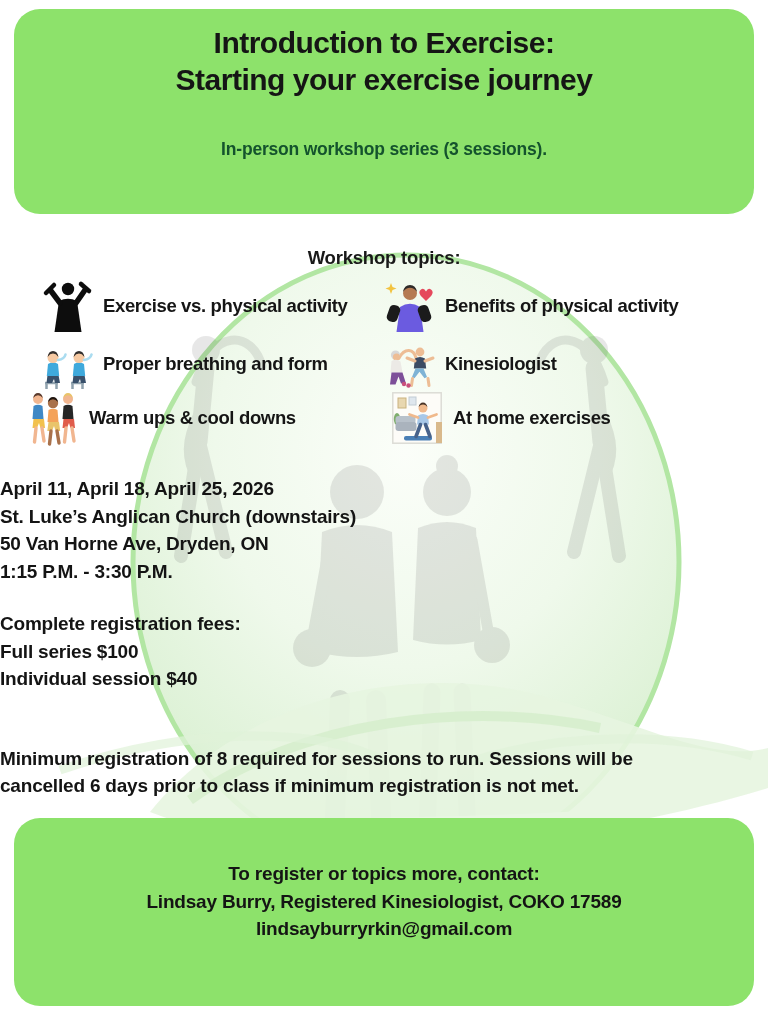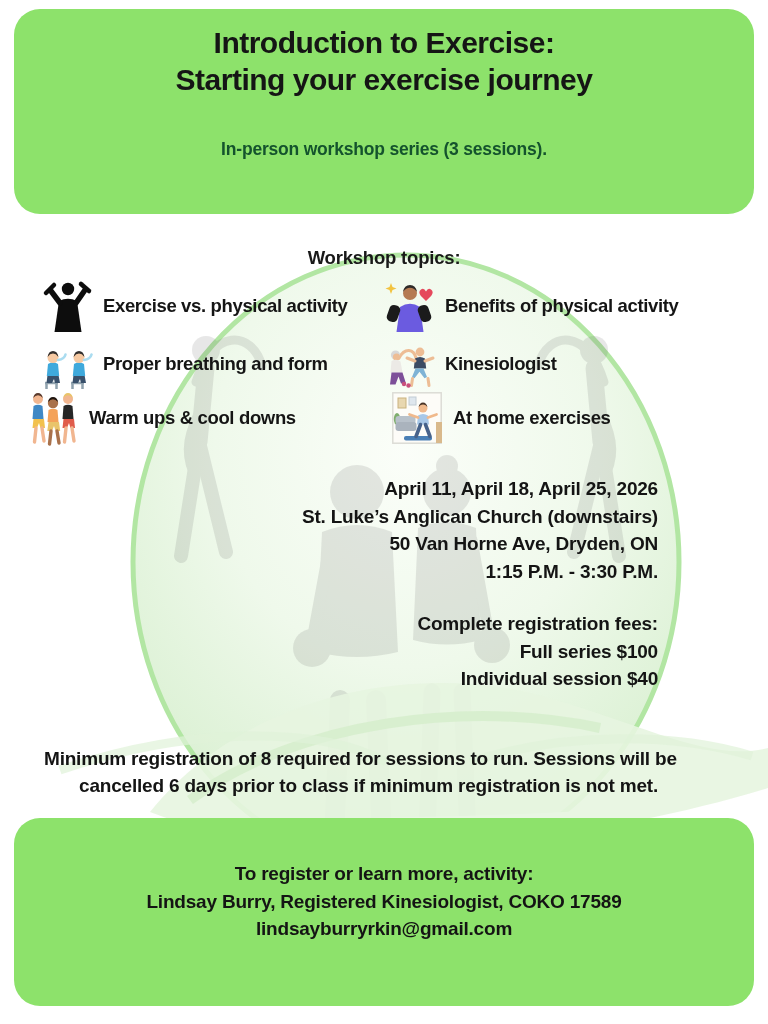--- a/index.html
+++ b/index.html
@@ -43,22 +43,22 @@
     font-size:18.5px;letter-spacing:-0.35px;white-space:nowrap;color:#151515;
   }
   #row-l1{top:2px;left:40px;}
   #row-l2{top:60px;left:40px;}
   #row-l3{top:114px;left:26px;}
   #row-r1{top:2px;left:382px;}
   #row-r2{top:60px;left:382px;}
   #row-r3{top:114px;left:390px;}
 
   .center-block{
-    left:0;width:614px;text-align:right;
-    font-size:19px;line-height:27.5px;letter-spacing:-0.2px;color:#141414;margin-left:44px;
+    left:0;width:614px;text-align:left;
+    font-size:19px;line-height:27.5px;letter-spacing:-0.2px;color:#141414;
   }
   #schedule{top:475px;}
   #fees{top:610px;}
   #minimum-note{top:746px;line-height:26.5px;white-space:nowrap;}
 
   .contact-block{
     padding-top:42px;font-size:19px;line-height:27.5px;letter-spacing:-0.2px;color:#141414;
     text-align:center;
   }
   .nowrap{white-space:nowrap;}
@@ -266,17 +266,17 @@
   <div class="nowrap">Individual session $40</div>
 </div>
 
 <div id="minimum-note" class="layer center-block">
   <div>Minimum registration of 8 required for sessions to run. Sessions will be</div>
   <div>cancelled 6 days prior to class if minimum registration is not met.</div>
 </div>
 
 <div id="banner-bottom" class="banner">
   <div class="contact-block">
-    <div class="nowrap">To register or learn more, activity:</div>
+    <div class="nowrap">To register or topics more, contact:</div>
     <div class="nowrap">Lindsay Burry, Registered Kinesiologist, COKO 17589</div>
     <div class="nowrap">lindsayburryrkin@gmail.com</div>
   </div>
 </div>
 
 </body></html>

